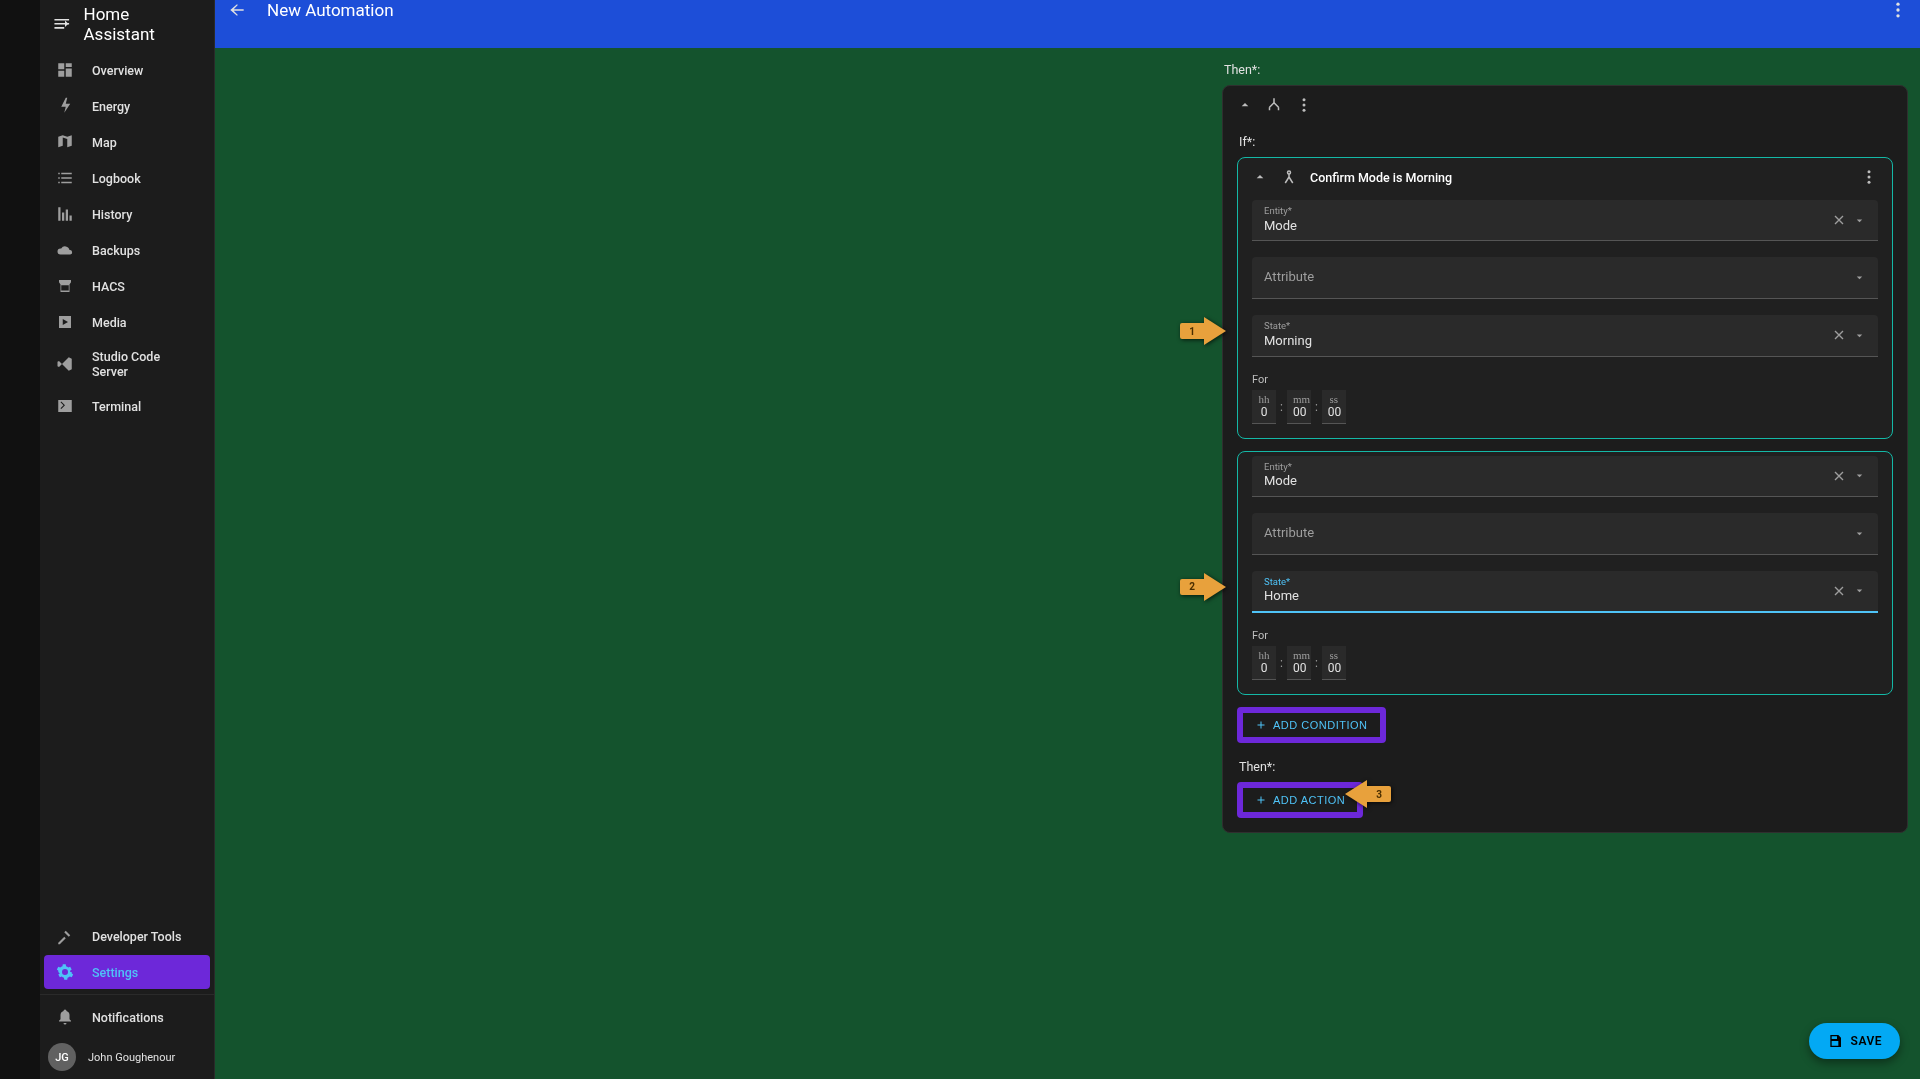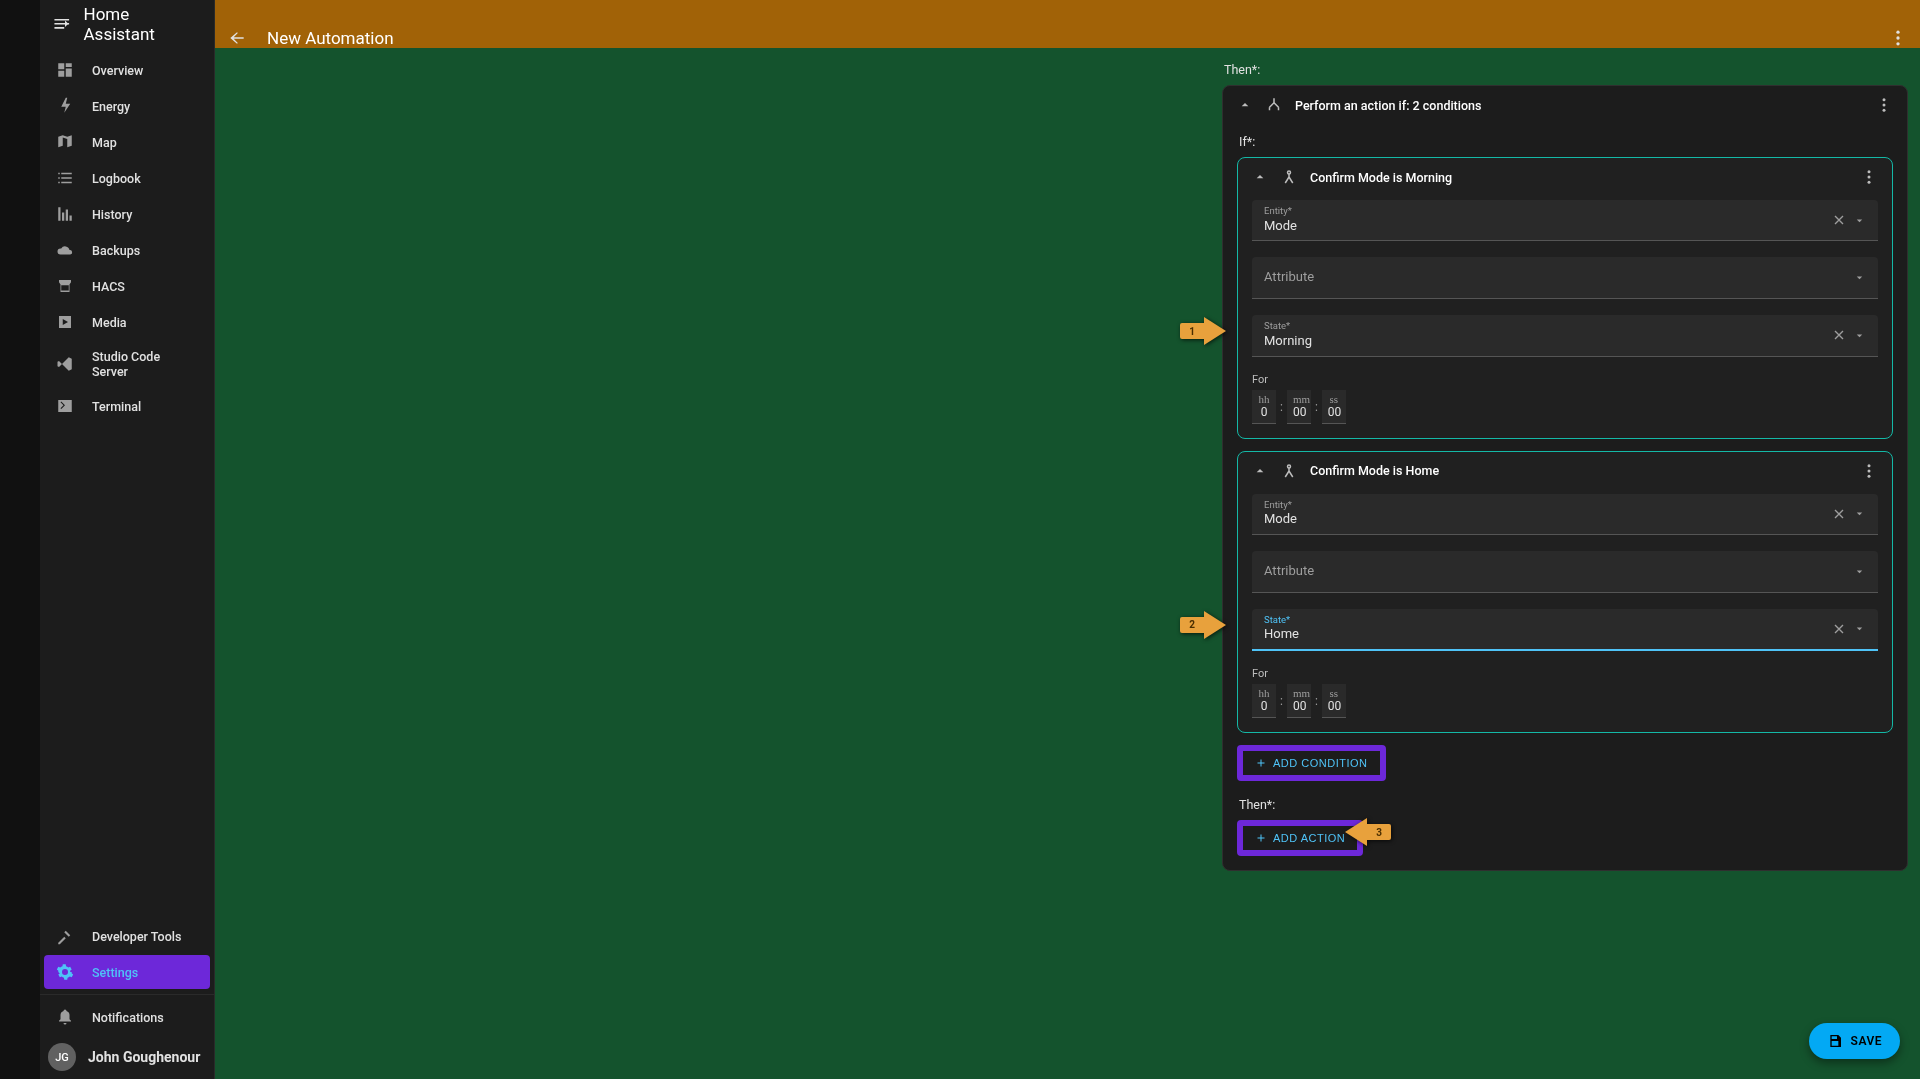--- a/index.html
+++ b/index.html
@@ -52,29 +52,29 @@
     align-items: center;
     gap: 12px;
     padding: 8px 8px;
   }
   .avatar {
     width: 28px; height: 28px; border-radius: 50%;
     background: #616161; color: #fff;
     display: flex; align-items: center; justify-content: center;
     font-size: 11px; font-weight: 500;
   }
-  .user-name { font-size: 14px; font-weight: 700; }
+  .user-name { font-size: 11px; font-weight: 400; }
 
   
   .main { flex: 1; display: flex; flex-direction: column; position: relative; }
   .topbar {
     height: 48px;
-    background: #a16207;
-    display: flex;
-    align-items: flex-end;
+    background: #1d4ed8;
+    display: flex;
+    align-items: flex-start;
     padding: 0 12px;
     gap: 20px;
   }
   .topbar .back { width: 20px; height: 20px; color: #e1e1e1; cursor: pointer; }
   .topbar-title { font-size: 17px; color: #fff; font-weight: 400; }
   .topbar-spacer { flex: 1; }
   .topbar .more { width: 20px; height: 20px; color: #e1e1e1; cursor: pointer; }
 
   
   .content-wrap {
@@ -380,21 +380,20 @@
             <span class="chev">
                 <svg viewBox="0 0 24 24" fill="currentColor">
                   <path d="M7 14l5-5 5 5z"></path>
                 </svg>
               </span>
             <span class="card-icon">
                 <svg viewBox="0 0 24 24" fill="none" stroke="currentColor" stroke-width="2">
                   <path d="M12 3v6m0 0l-6 6m6-6l6 6M6 15v4m12-4v4"></path>
                 </svg>
               </span>
-            <span class="card-title">Perform an action if: 2 conditions</span>
             <span class="card-more">
                 <svg viewBox="0 0 24 24" fill="currentColor">
                   <circle cx="12" cy="5" r="2"></circle>
                   <circle cx="12" cy="12" r="2"></circle>
                   <circle cx="12" cy="19" r="2"></circle>
                 </svg>
               </span>
           </div>
 
           <div class="nested">
@@ -485,41 +484,20 @@
                   <div class="for-box">
                       <div class="for-box-label">ss</div>
                       <div class="for-box-val">00</div>
                     </div>
                 </div>
               </div>
             </div>
 
             
             <div class="card-inner">
-              <div class="card-header">
-                <span class="chev">
-                    <svg viewBox="0 0 24 24" fill="currentColor">
-                      <path d="M7 14l5-5 5 5z"></path>
-                    </svg>
-                  </span>
-                <span class="card-icon">
-                    <svg viewBox="0 0 24 24" fill="none" stroke="currentColor" stroke-width="2">
-                      <circle cx="12" cy="6" r="2"></circle>
-                      <path d="M12 8v4m-5 8l5-8 5 8"></path>
-                    </svg>
-                  </span>
-                <span class="card-title">Confirm Mode is Home</span>
-                <span class="card-more">
-                    <svg viewBox="0 0 24 24" fill="currentColor">
-                      <circle cx="12" cy="5" r="2"></circle>
-                      <circle cx="12" cy="12" r="2"></circle>
-                      <circle cx="12" cy="19" r="2"></circle>
-                    </svg>
-                  </span>
-              </div>
               <div class="card-body">
                 <div class="field">
                   <div class="field-inner">
                     <div class="field-label">Entity*</div>
                     <div class="field-value">Mode</div>
                   </div>
                   <span class="clear">
                       <svg viewBox="0 0 24 24" fill="currentColor">
                         <path d="M6 6l12 12M18 6L6 18" stroke="currentColor" stroke-width="2"></path>
                       </svg>

